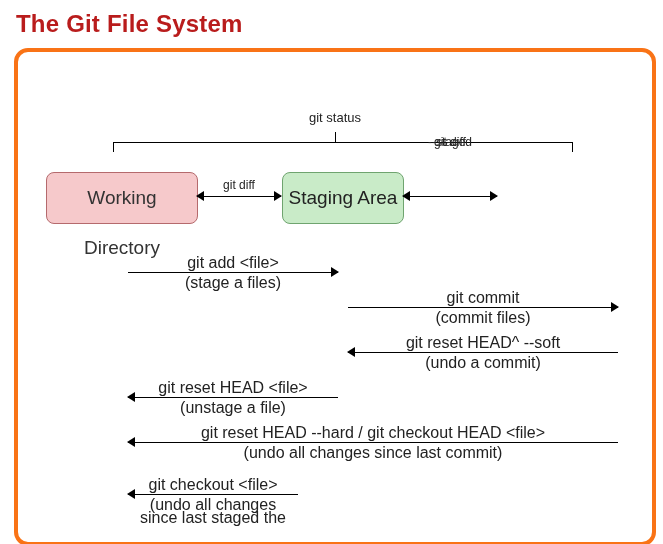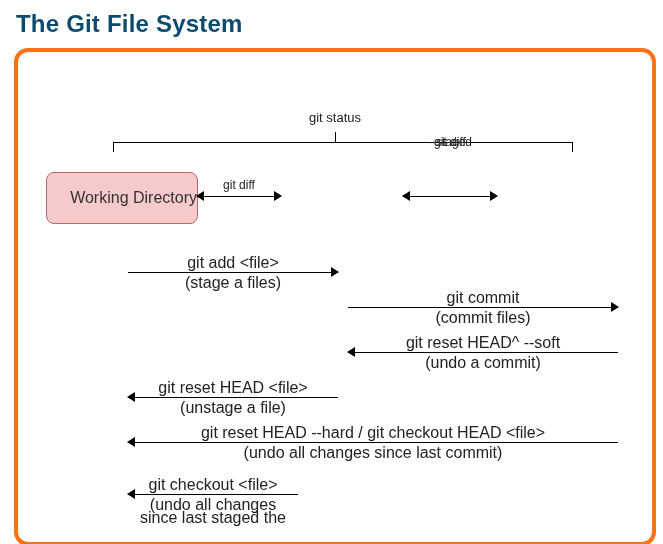--- a/index.html
+++ b/index.html
@@ -1,21 +1,21 @@
 <!DOCTYPE html>
 <html><head>
 <meta charset="utf-8">
 <style>
 html,body{margin:0;padding:0;font-family:Arial,Helvetica,sans-serif;background:#fff;color:#222}
 .wrap{width:663px;height:544px;position:relative}
-.title{font-size:24px;font-weight:600;color:#0c4a6e;padding:10px 0 0 16px;letter-spacing:.2px}
+.title{font-size:24px;font-weight:600;color:#b91c1c;padding:10px 0 0 16px;letter-spacing:.2px}
 .frame{position:absolute;left:14px;top:48px;width:634px;height:490px;border:4px solid #f97316;border-radius:14px;background:#fff}
 
 
-.box{position:absolute;top:120px;height:50px;border:1px solid;border-radius:8px;text-align:right;font-size:16px;line-height:50px}
+.box{position:absolute;top:120px;height:50px;border:1px solid;border-radius:8px;text-align:center;font-size:19px;line-height:50px}
 .wd{left:28px;width:150px;background:#f6c9cb;border-color:#b56a6d;color:#333}
 .sa{left:264px;width:120px;background:#c9ebc8;border-color:#6fa46f}
 .hd{left:480px;width:120px;background:#cfe2f9;border-color:#7aa0cf}
 
 
 .status-label{position:absolute;top:58px;left:0;right:0;text-align:center;font-size:13px}
 .bracket-line{position:absolute;top:90px;left:95px;width:460px;height:1px;background:#000}
 .bracket-line:before,.bracket-line:after{content:"";position:absolute;width:1px;height:10px;background:#000;top:0}
 .bracket-line:before{left:0}
 .bracket-line:after{right:0}
@@ -45,20 +45,21 @@
 <div class="wrap">
   <div class="title">The Git File System</div>
 
   <div class="frame">
 
     <div class="status-label">git status</div>
     <div class="bracket-v"></div>
     <div class="bracket-line"></div>
 
     <div class="box wd">Working Directory</div>
+    <div class="box sa">Staging Area</div>
 
     <div class="diff1">
       <span>git diff</span>
     </div>
     <div class="diff2">
       <span><span>git diff</span><br><span>--staged</span></span>
     </div>
 
     <div id="arrows">
         <div class="arr" style="top: 220px; left: 110px; width: 210px;">

